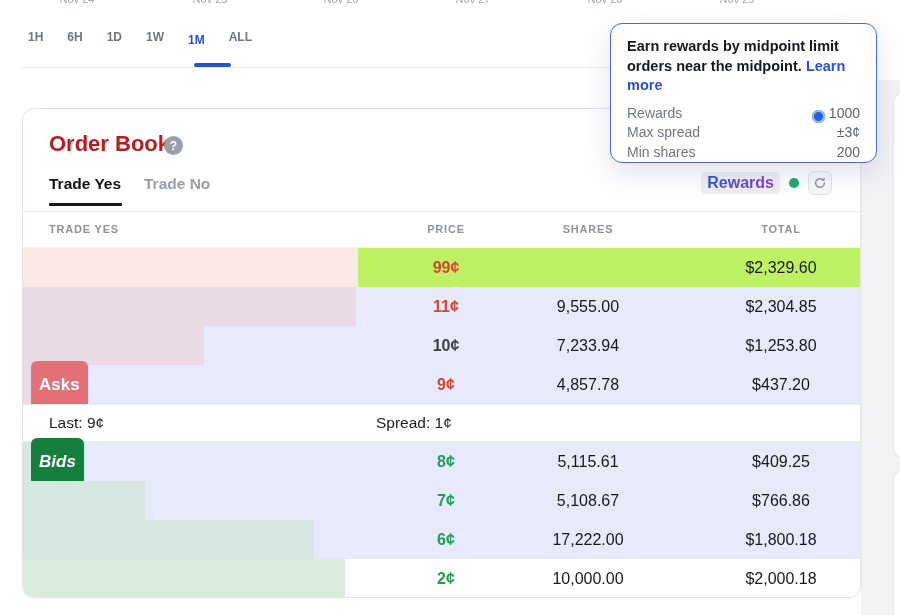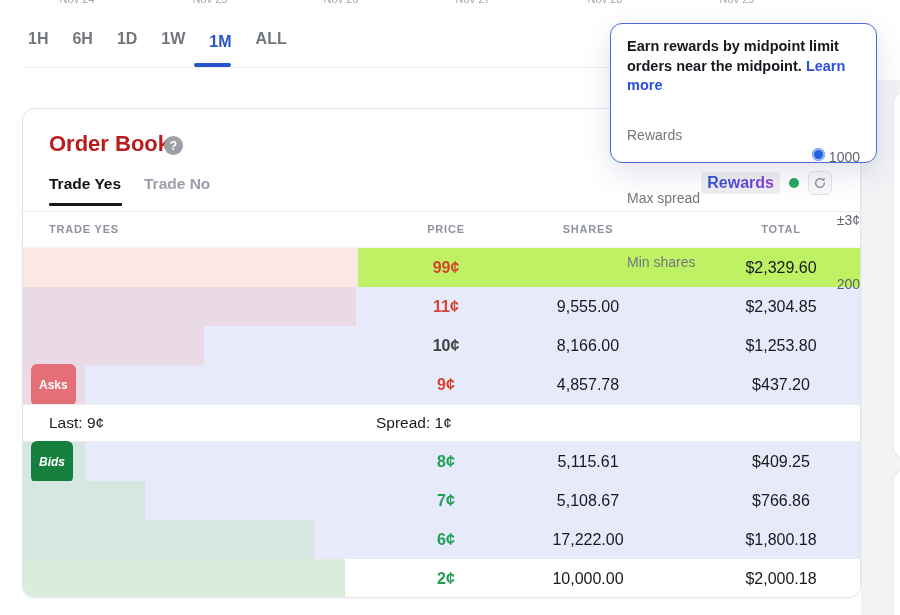--- a/index.html
+++ b/index.html
@@ -2,21 +2,21 @@
 <html><head>
 <meta charset="utf-8">
 <style>
   html,body{margin:0;padding:0;background:#ffffff;}
   *{box-sizing:border-box;font-family:"Liberation Sans",sans-serif;}
   #stage{position:relative;width:900px;height:615px;background:#ffffff;overflow:hidden;}
 
   
   .date-label{position:absolute;top:-7px;transform:translateX(-50%);font-size:11px;color:#a3a8ae;white-space:nowrap;}
   #range-tabs{position:absolute;left:28px;top:26px;display:flex;gap:24px;align-items:center;}
-  .range-tab{font-size:16px;font-weight:600;color:#71767d;cursor:pointer;}
+  .range-tab{font-size:12px;font-weight:600;color:#71767d;cursor:pointer;}
   .range-tab.active{color:#2853cc;margin-top:7px;}
   #range-underline{position:absolute;left:194px;top:63px;width:37px;height:3.5px;border-radius:2px;background:#2853cc;z-index:2;}
   #range-divider{position:absolute;left:22px;top:67px;width:839px;height:1px;background:#ededee;}
 
   
   #right-gutter{position:absolute;left:861px;top:80px;width:39px;height:535px;background:#f2f3f5;}
   .side-sliver{position:absolute;left:893px;width:12px;background:#ffffff;border:1px solid #e6e8ec;border-right:none;border-radius:10px 0 0 10px;}
 
   
   #card{position:absolute;left:22px;top:108px;width:839px;height:490px;background:#fff;
@@ -44,36 +44,36 @@
   .col-h.c0{left:26px;}
   .cell-box-price{left:350px;width:146px;text-align:center;}
   .cell-box-shares{left:476px;width:178px;text-align:center;}
   .cell-box-total{left:680px;width:156px;text-align:center;}
 
   #rows{position:absolute;left:0;top:139px;width:100%;}
   .ob-row{position:relative;width:100%;height:39px;}
   .depth-bar{position:absolute;left:0;top:0;height:100%;}
   .cell{position:absolute;top:0;height:100%;display:flex;align-items:center;justify-content:center;font-size:16px;color:#17191d;}
   .cell.price{font-weight:600;}
-  .badge{position:absolute;left:8px;top:50%;transform:translateY(-50%);color:#fff;font-size:12px;font-weight:700;
+  .badge{position:absolute;left:8px;top:50%;transform:translateY(-50%);color:#fff;font-size:17px;font-weight:700;
          padding:14px 8px;border-radius:6px;}
   #mid-row{position:relative;width:100%;height:38px;background:#fff;border-top:1px solid #ececef;border-bottom:1px solid #ececef;
            font-size:15.5px;color:#191c20;}
   #last-label{position:absolute;left:26px;top:50%;transform:translateY(-50%);}
   #spread-label{position:absolute;left:353px;top:50%;transform:translateY(-50%);}
 
   
   #tooltip{position:absolute;left:610px;top:23px;width:267px;height:140px;background:#fff;border:1.5px solid #4a6ad8;
            border-radius:12px;box-shadow:0 10px 28px rgba(40,60,120,.14);z-index:5;padding:13px 16px 10px 16px;}
   #tooltip-msg{font-size:14.5px;font-weight:700;color:#15181d;line-height:1.35;}
   #tooltip-msg a{color:#2b50d8;text-decoration:none;cursor:pointer;}
   #tooltip-rows{margin-top:8px;}
   .tt-row{display:flex;justify-content:space-between;align-items:center;font-size:14px;line-height:19.5px;}
   .tt-label{color:#72777f;}
-  .tt-value{color:#5f646b;display:flex;align-items:flex-start;gap:4px;margin-top:44px;}
+  .tt-value{color:#5f646b;display:flex;align-items:flex-end;gap:4px;}
   .coin-icon{display:inline-block;width:13px;height:13px;border-radius:50%;background:#2265df;
              box-shadow:inset 0 0 0 2px rgba(255,255,255,.55), inset 0 0 0 4px rgba(34,101,223,.9);}
 </style>
 </head>
 <body>
 
 <div id="stage">
 
   <div id="date-axis">
       <span class="date-label" style="left: 77px;">Nov 24</span>
@@ -135,21 +135,21 @@
         </div>
         <div class="ob-row" style="background: rgb(231, 234, 251);">
           <div class="depth-bar" style="width: 333px; background: rgb(233, 218, 230);"></div>
           <div class="cell price cell-box-price" style="color: rgb(214, 69, 47);">11¢</div>
           <div class="cell cell-box-shares">9,555.00</div>
           <div class="cell cell-box-total">$2,304.85</div>
         </div>
         <div class="ob-row" style="background: rgb(231, 234, 251);">
           <div class="depth-bar" style="width: 181px; background: rgb(233, 218, 230);"></div>
           <div class="cell price cell-box-price" style="color: #404040;">10¢</div>
-          <div class="cell cell-box-shares">8,166.00</div>
+          <div class="cell cell-box-shares">7,233.94</div>
           <div class="cell cell-box-total">$1,253.80</div>
         </div>
         <div class="ob-row" style="background: rgb(231, 234, 251);">
           <div class="depth-bar" style="width: 62px; background: rgb(233, 218, 230);"></div>
           <span class="badge" style="background: rgb(229, 111, 118);">Asks</span>
           <div class="cell price cell-box-price" style="color: rgb(214, 69, 47);">9¢</div>
           <div class="cell cell-box-shares">4,857.78</div>
           <div class="cell cell-box-total">$437.20</div>
         </div>
         <div id="mid-row">

